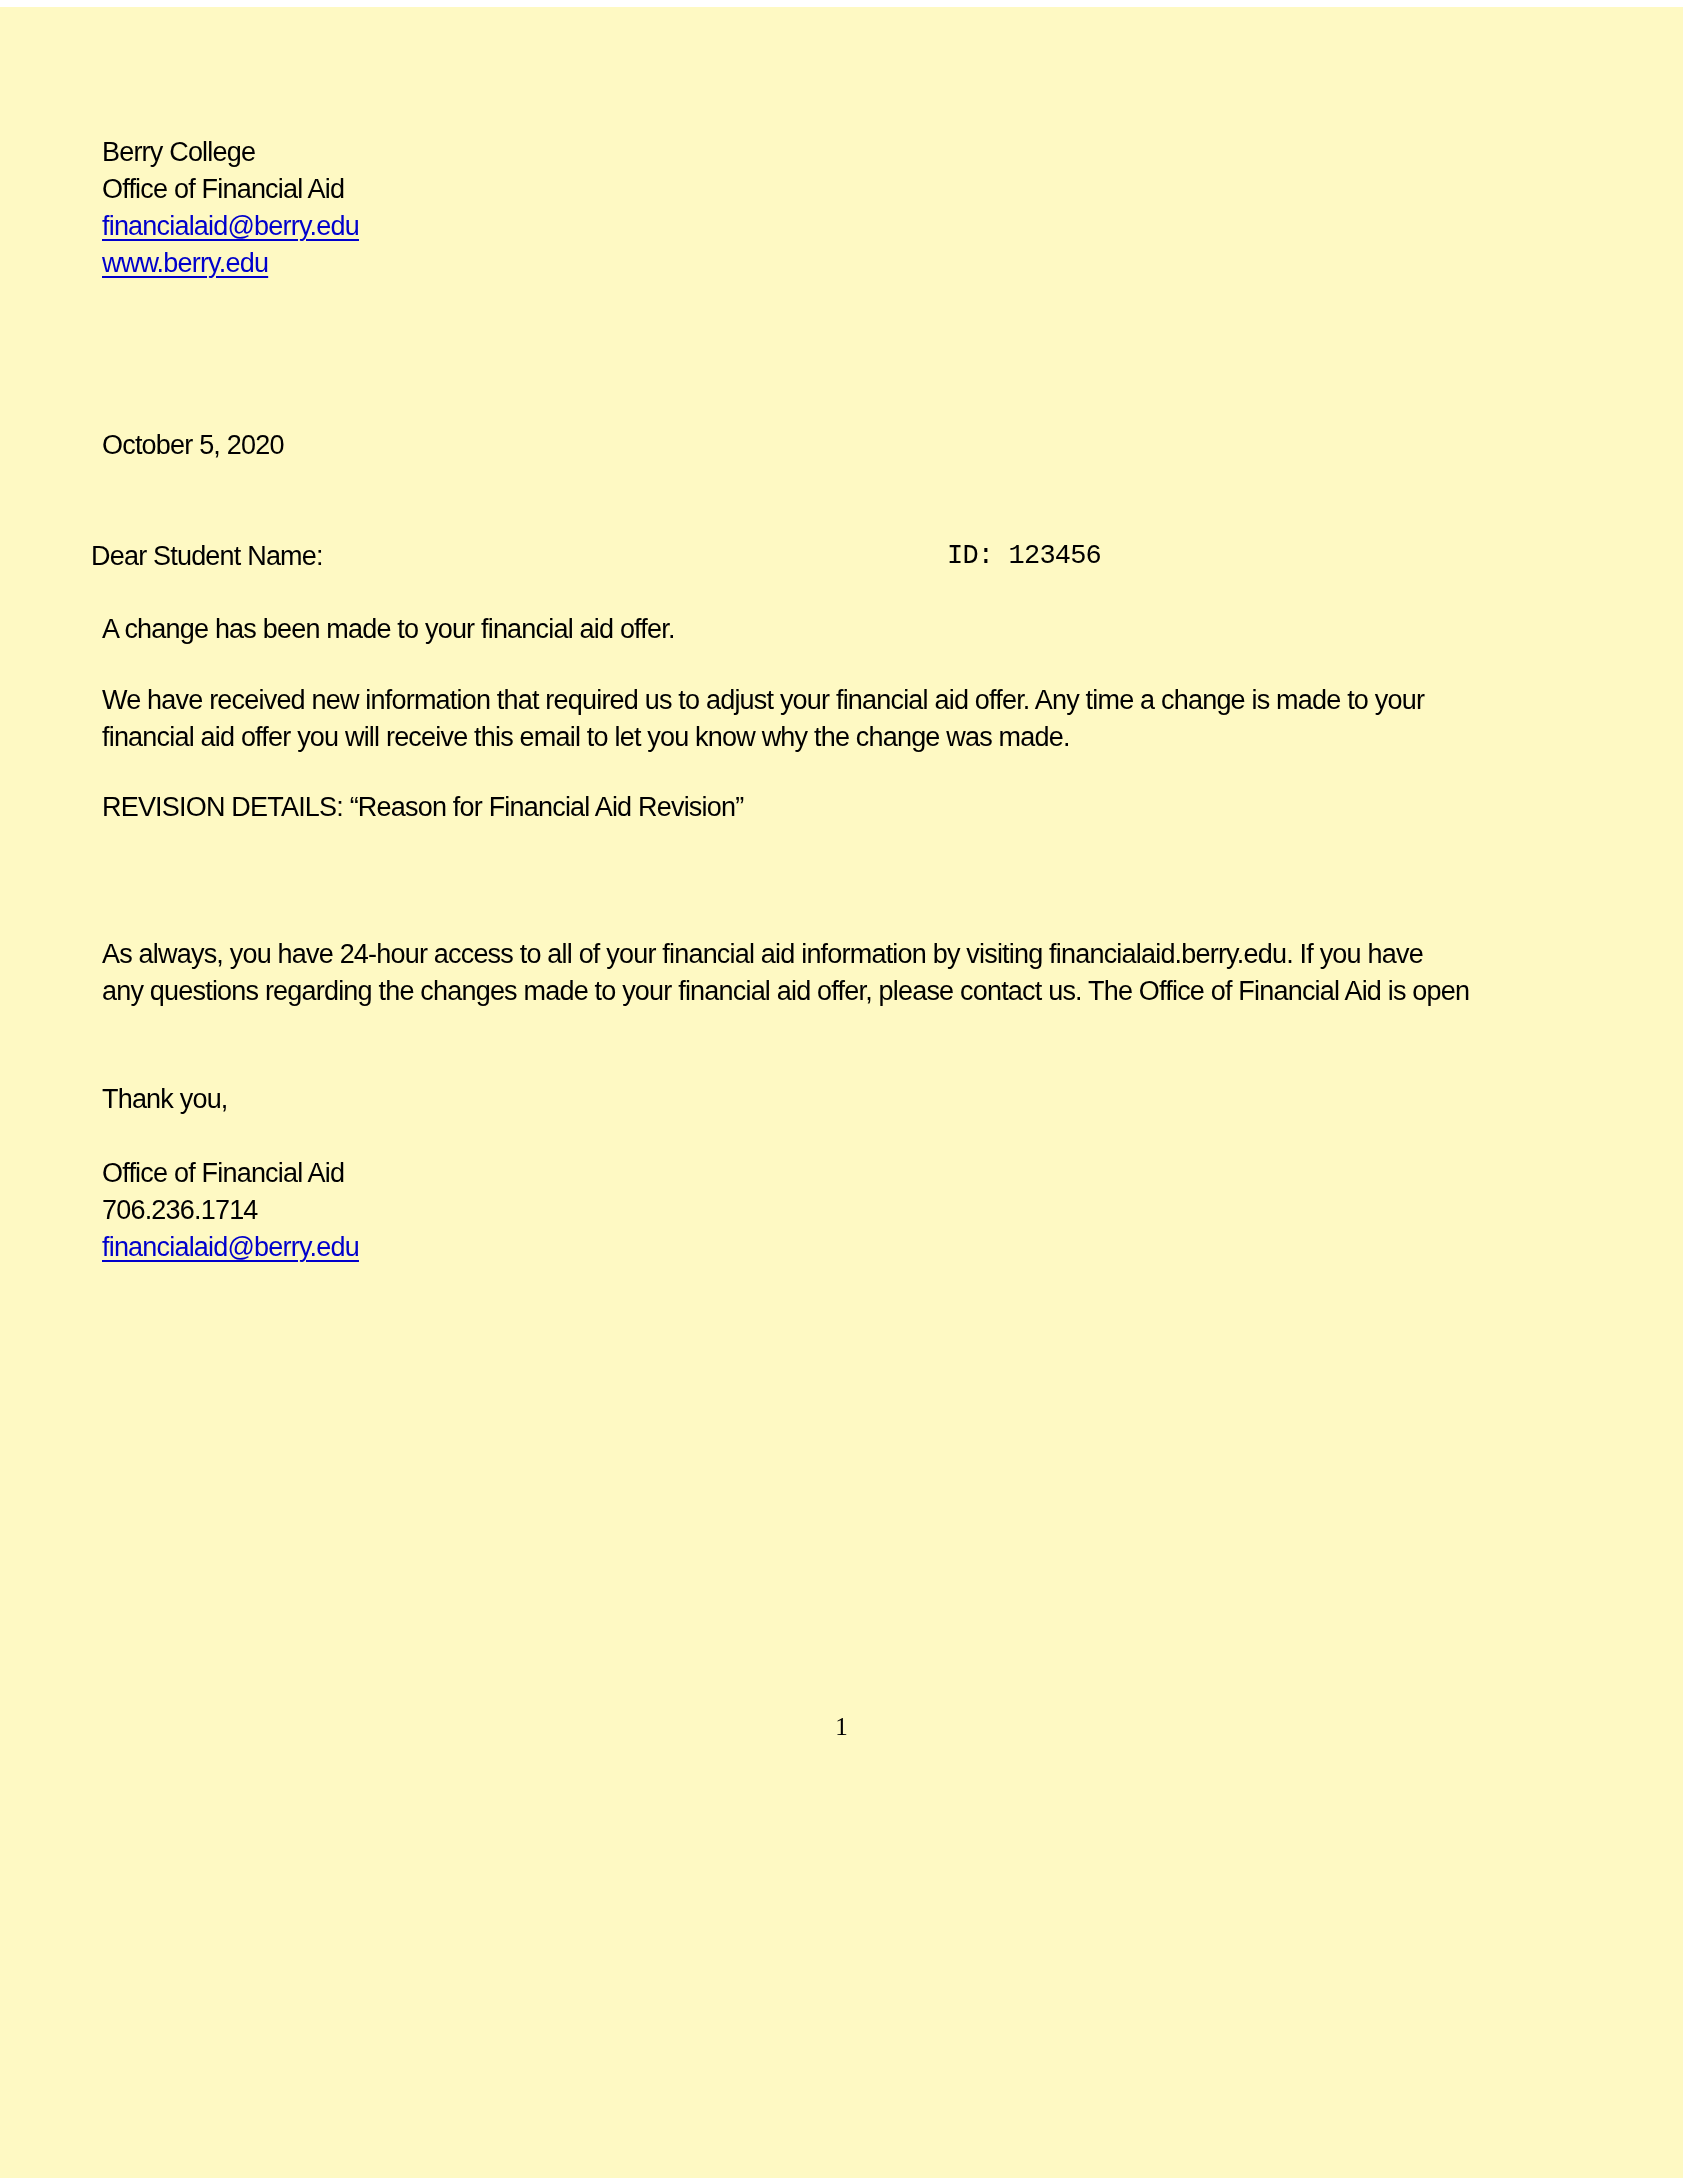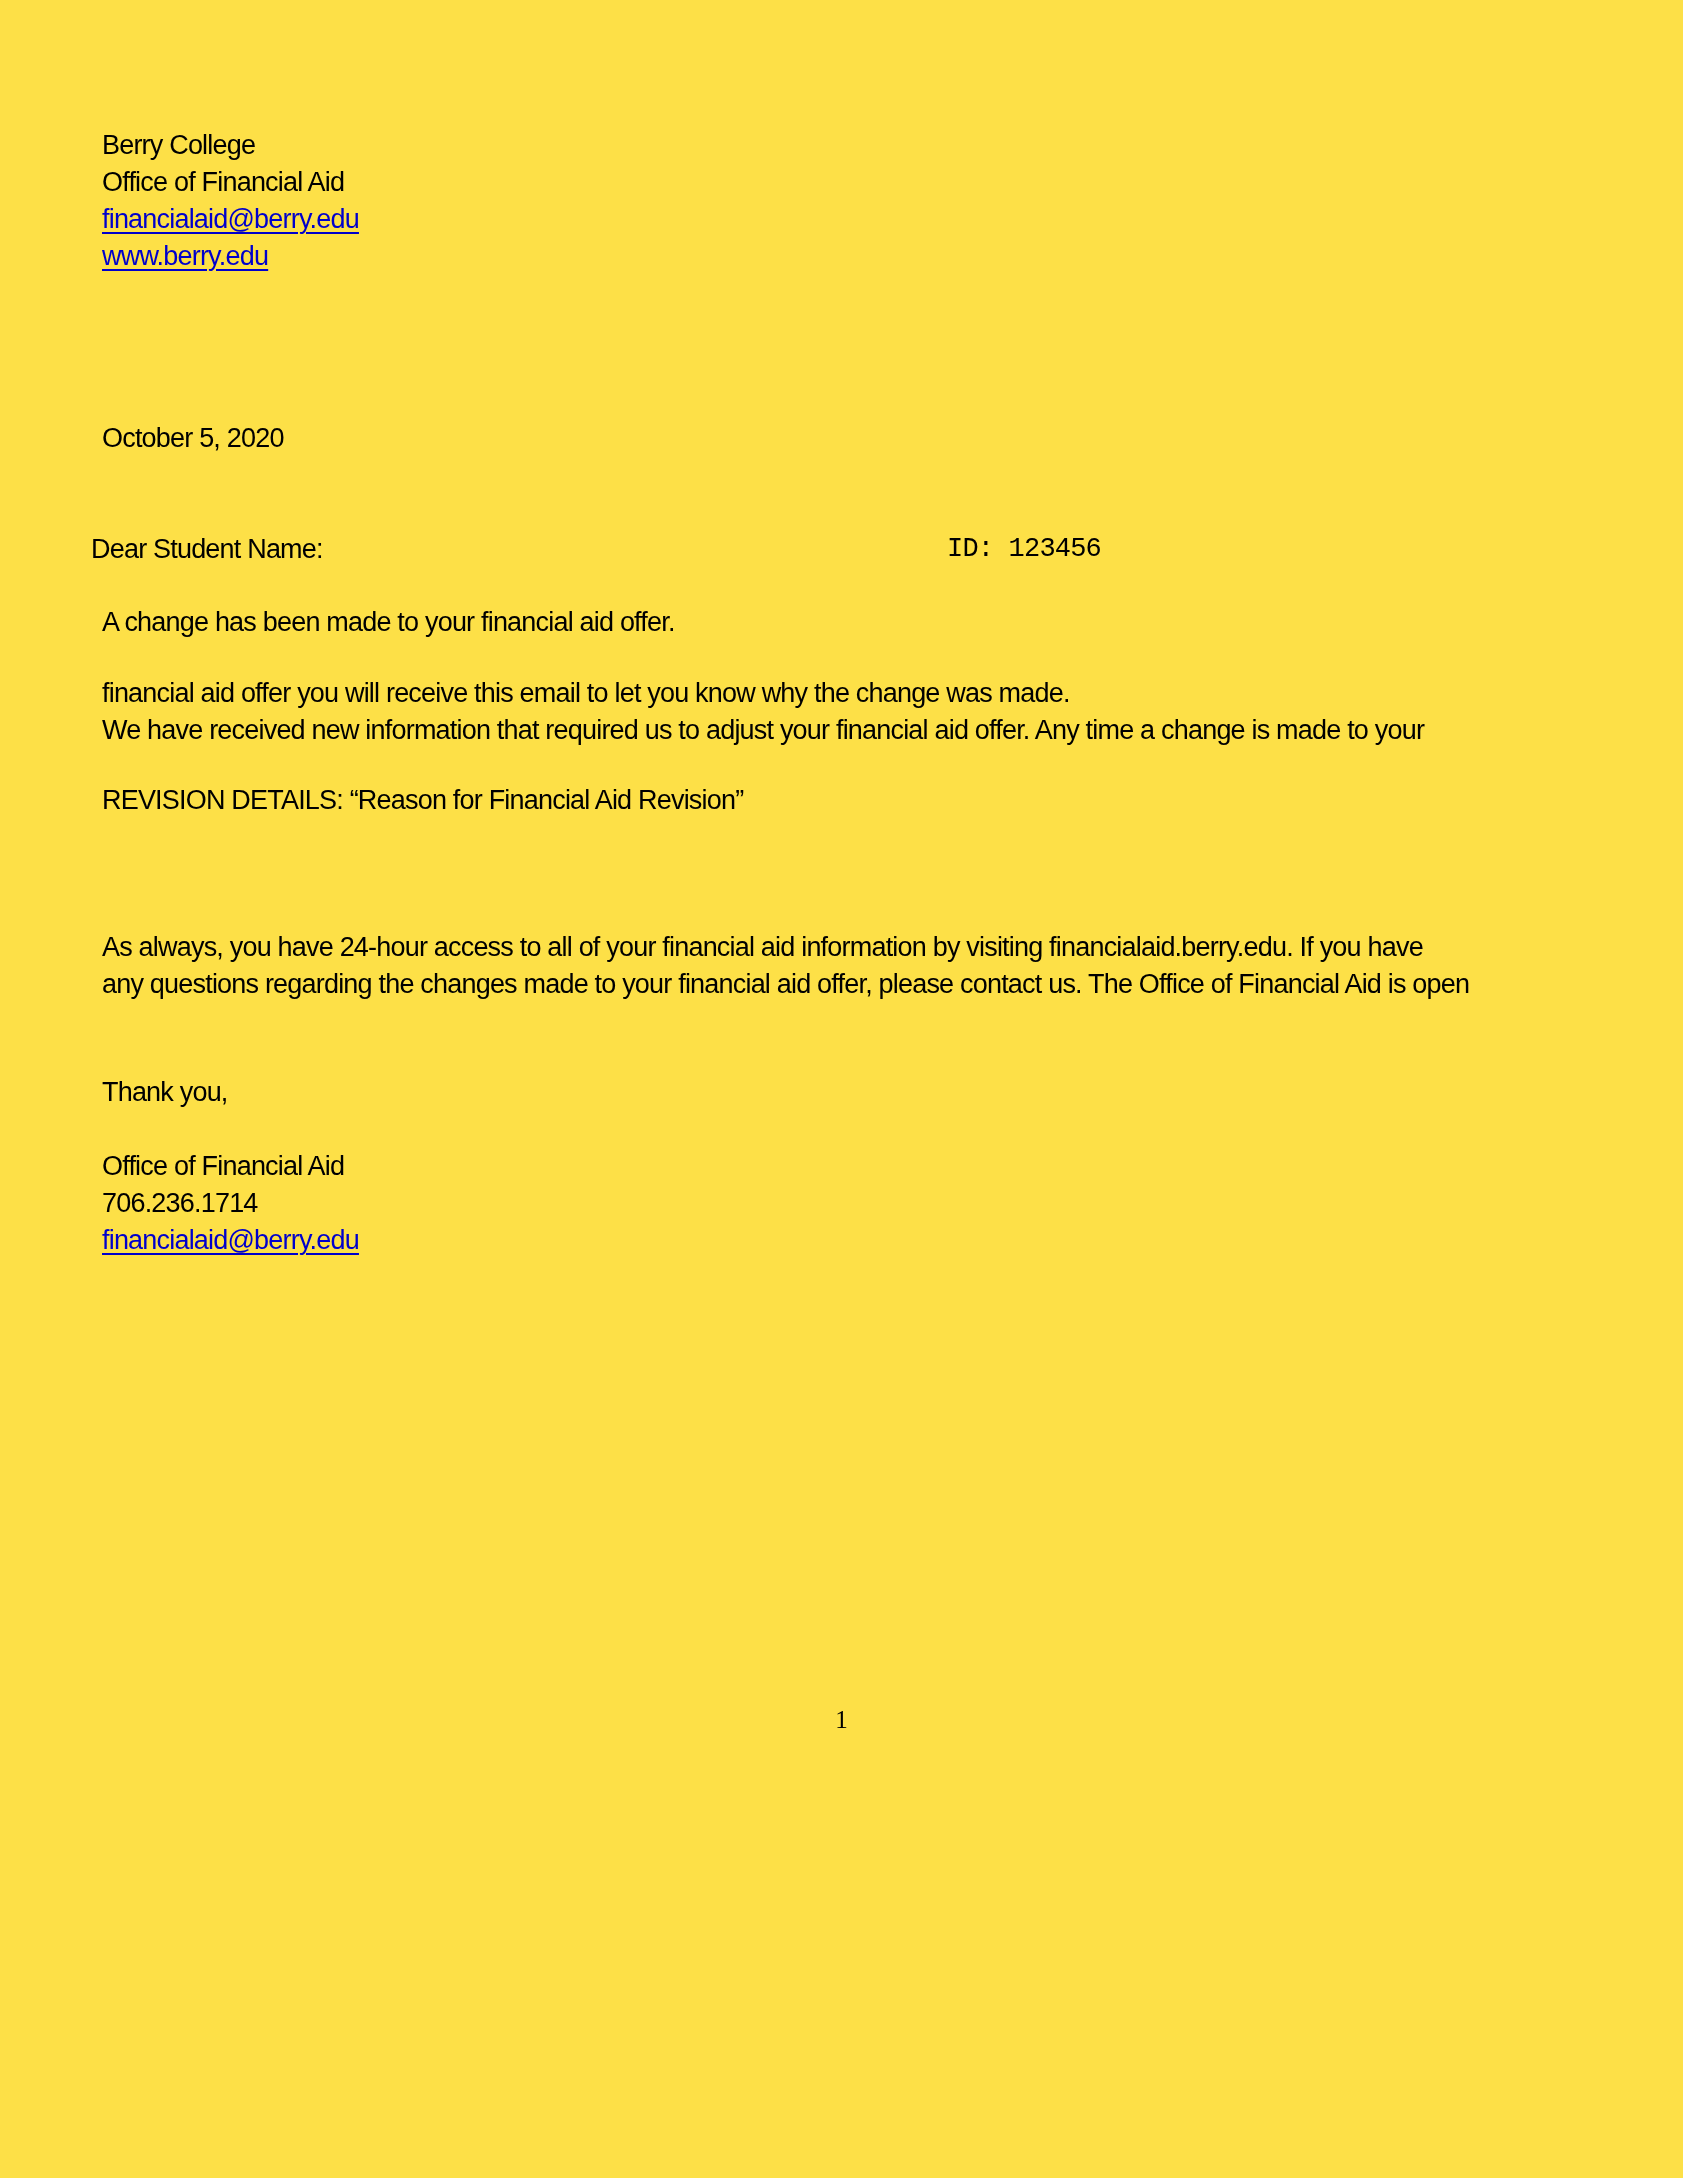--- a/index.html
+++ b/index.html
@@ -8,22 +8,23 @@
   body {
     width: 1683px;
     height: 2178px;
     position: relative;
     font-family: "Liberation Sans", sans-serif;
     color: #000000;
   }
   .page {
     position: absolute;
     inset: 0;
-    background: #fde047;
+    background: #fef9c3;
     overflow: hidden;
+    margin-top: 7px;
   }
   .block {
     position: absolute;
     left: 102px;
     right: 89px;
     font-size: 27px;
     line-height: 37px;
     letter-spacing: -0.8px;
     white-space: nowrap;
   }
@@ -69,22 +70,22 @@
   <div class="block" style="top:420px">October 5, 2020</div>
 
   <div class="block greeting-row" style="top:531px">
     <span>Dear Student Name:</span>
     <span class="student-id">ID: 123456</span>
   </div>
 
   <div class="block" style="top:604px">A change has been made to your financial aid offer.</div>
 
   <div class="block" style="top:675px">
+    <div>We have received new information that required us to adjust your financial aid offer. Any time a change is made to your</div>
     <div>financial aid offer you will receive this email to let you know why the change was made.</div>
-    <div>We have received new information that required us to adjust your financial aid offer. Any time a change is made to your</div>
   </div>
 
   <div class="block" style="top:782px">
     <span>REVISION DETAILS: </span><span class="bold">“Reason for Financial Aid Revision”</span>
   </div>
 
   <div class="block" style="top:929px">
     <div>As always, you have 24-hour access to all of your financial aid information by visiting financialaid.berry.edu. If you have</div>
     <div>any questions regarding the changes made to your financial aid offer, please contact us. The Office of Financial Aid is open</div>
   </div>

